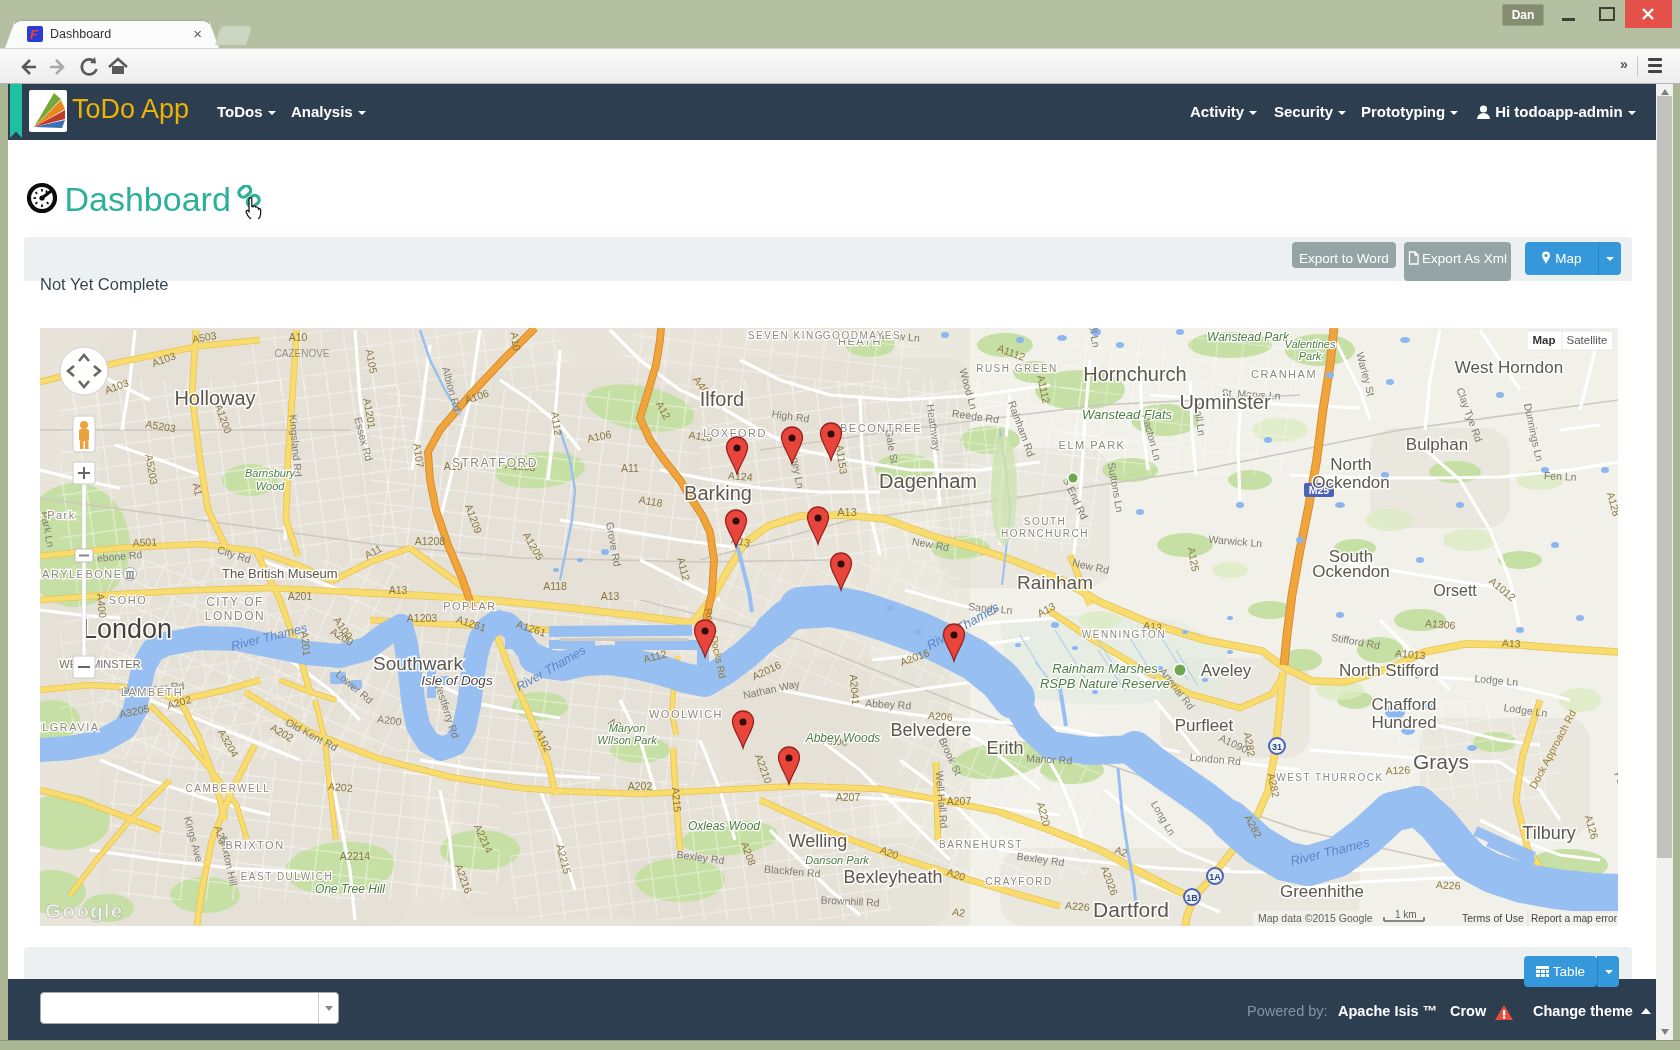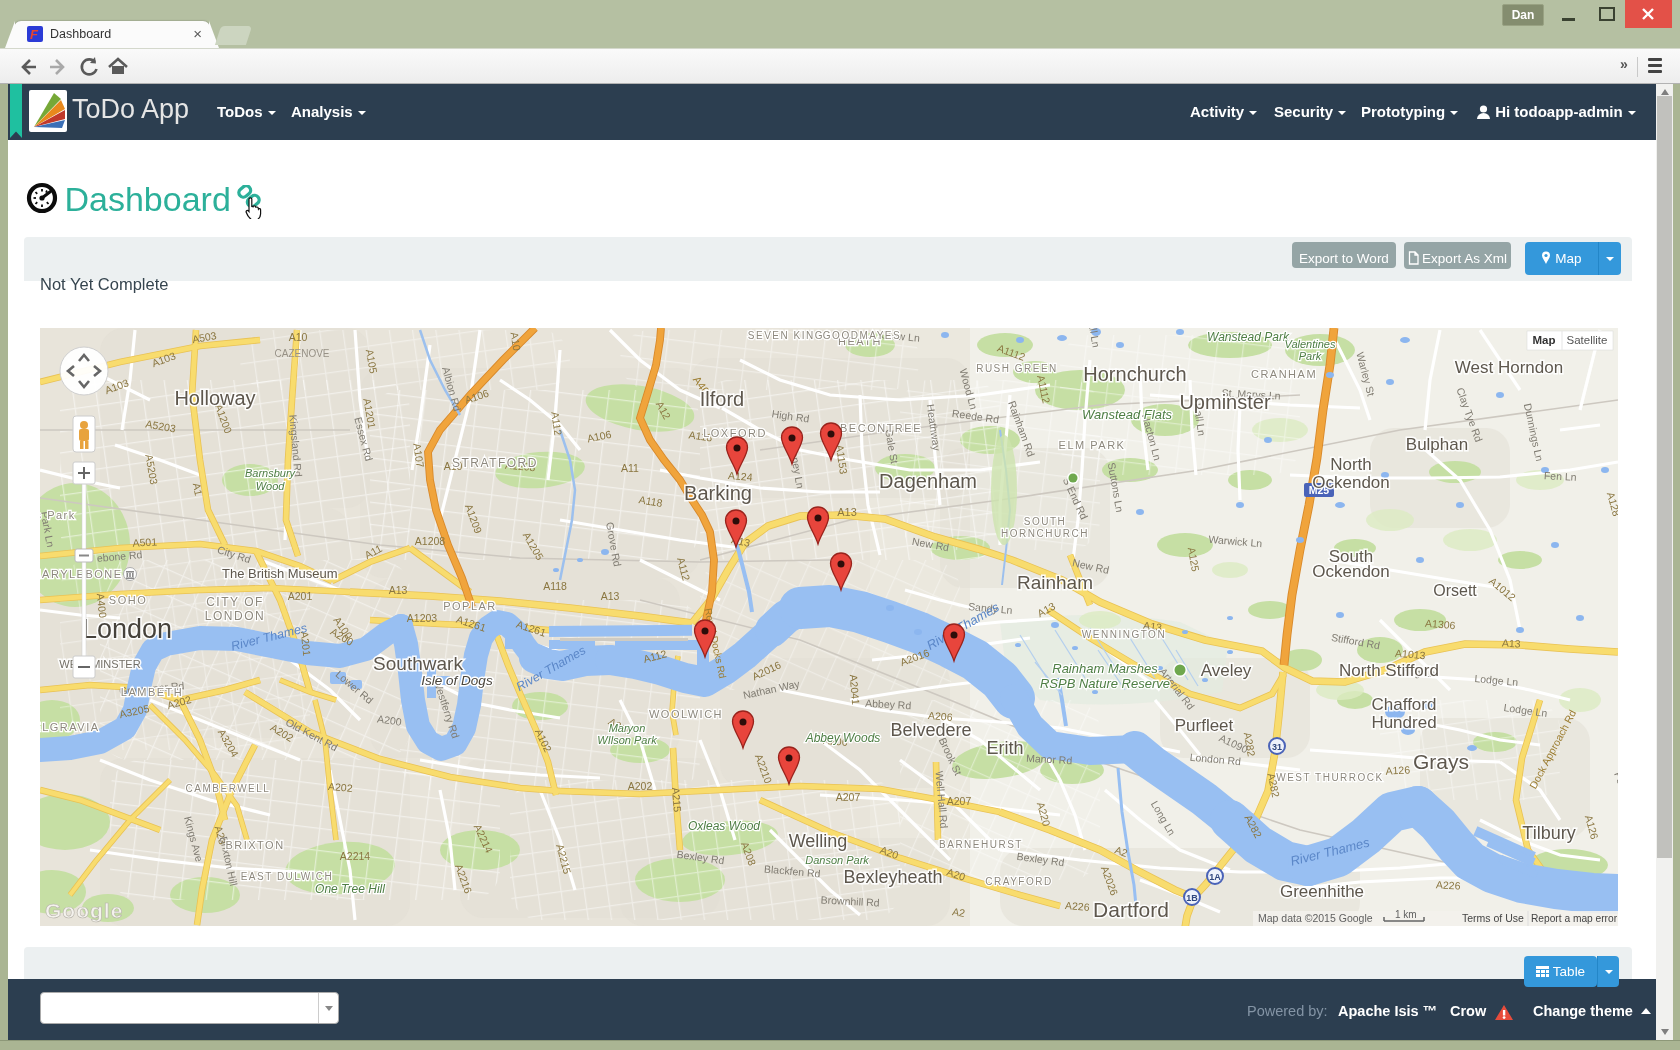--- a/index.html
+++ b/index.html
@@ -25,21 +25,21 @@
 #urltext { position:absolute; left:26px; top:4px; font-size:15px; color:#8a8a8a; }
 #urltext b { color:#262626; font-weight:normal; }
 
 #chevrons { position:absolute; left:1620px; top:7px; color:#555; font-size:14px; font-weight:bold; }
 #hamburger { position:absolute; left:1648px; top:9px; width:14px; }
 #hamburger div { height:2.6px; background:#434343; margin-bottom:3.4px; border-radius:1px; }
 #page { position:absolute; left:8px; top:84px; width:1648px; height:956px; background:#fff; overflow:hidden; }
 #navbar { position:absolute; left:0; top:0; width:1648px; height:56px; background:#2c3e50; }
 #ribbon { position:absolute; left:2px; top:0; width:12px; height:54px; background:#1fc0a0; clip-path:polygon(0 0,100% 0,100% 100%,50% 88%,0 100%); }
 #logo { position:absolute; left:21px; top:6px; width:38px; height:42px; background:#fff; border-radius:2px; }
-#brand { position:absolute; left:64px; top:10px; color:#e5e5e5; font-size:27px; }
+#brand { position:absolute; left:64px; top:10px; color:#eab308; font-size:27px; }
 .navitem { position:absolute; top:19px; color:#fff; font-size:15px; font-weight:bold; }
 .caret { display:inline-block; vertical-align:middle; margin-left:5px; width:0; height:0; border-left:4px solid transparent; border-right:4px solid transparent; border-top:4px solid #fff; }
 #content { position:absolute; left:0; top:56px; width:1648px; height:900px; background:#fff; }
 #heading { position:absolute; left:18px; top:40px; }
 #htext { color:#2cb09a; font-size:34px; }
 .panelhdr { position:absolute; left:16px; width:1608px; background:#ecf0f1; }
 #p1hdr { top:97px; height:44px; border-radius:4px 4px 0 0; }
 #p1hdr .ptitle, #p2hdr .ptitle { position:absolute; left:16px; top:13px; font-size:16.5px; color:#36454f;margin-top:25px; }
 .btn { position:absolute; border-radius:4px; color:#fff; font-size:13.5px; text-align:center; }
 .btngray { background:#95a5a6; }
@@ -146,21 +146,21 @@
           <g stroke="#2cb09a" stroke-width="3.3" fill="none">
             <rect x="1.5" y="2" width="12.5" height="9" rx="4.5" transform="rotate(-40 7.75 6.5)"></rect>
             <rect x="10" y="11.5" width="12.5" height="9" rx="4.5" transform="rotate(-40 16.25 16)"></rect>
           </g>
           <path d="M12 14 c0-1.5 2.8-1.5 2.8 0 v7.5 l1.4 0.2 c0-1.2 2.4-1.2 2.4 0.1 l0.2 0.9 c0.2-1 2.4-0.9 2.4 0.3 l0.2 1.1 c0.5-0.8 2.2-0.5 2.2 0.7 v4.2 c0 2.6-1.4 4.2-2.9 5.5 h-6.4 c-2.1-1.7-4.2-4.6-5.1-7.3 c-0.5-1.5 1.3-2.4 2.4-1.1 l0.4 0.5 z" fill="#fff" stroke="#111" stroke-width="1.2"></path>
         </svg>
     </div>
     <div class="panelhdr" id="p1hdr">
       <div class="ptitle">Not Yet Complete</div>
       <div class="btn btngray" style="left:1268px;top:5px;width:104px;height:26px;line-height:33px;">Export to Word</div>
-      <div class="btn btngray" style="left:1380px;top:5px;width:107px;height:27px;line-height:33px;"><svg width="11" height="14" style="vertical-align:-2px;margin-right:3px">
+      <div class="btn btngray" style="left:1380px;top:5px;width:107px;height:39px;line-height:33px;"><svg width="11" height="14" style="vertical-align:-2px;margin-right:3px">
             <path d="M1.5 1 L7 1 L10 4 L10 13 L1.5 13 Z M7 1 L7 4 L10 4" fill="none" stroke="#fff" stroke-width="1.3"></path>
           </svg>Export As Xml</div>
       <div class="btn btnblue" style="left:1501px;top:5px;width:73px;height:33px;line-height:33px;border-radius:4px 0 0 4px;"><svg width="10" height="14" style="vertical-align:-2px;margin-right:4px">
             <path d="M5 13 C3.8 9.5 1 7 1 4.4 A4 4 0 1 1 9 4.4 C9 7 6.2 9.5 5 13 Z" fill="#fff"></path>
             <circle cx="5" cy="4.5" r="1.6" fill="#3498db"></circle>
           </svg>Map</div>
       <div class="btn btnblue" style="left:1574px;top:5px;width:23px;height:33px;line-height:33px;border-radius:0 4px 4px 0;border-left:1px solid #2386c8;"><span class="caret" style="border-top-color:#fff;margin-left:0"></span></div>
     </div>
     <div id="mapbox"><svg width="1578" height="598" viewBox="0 0 1578 598" font-family="Liberation Sans, sans-serif">
 <rect width="1578" height="598" fill="#e8e4da"></rect>

